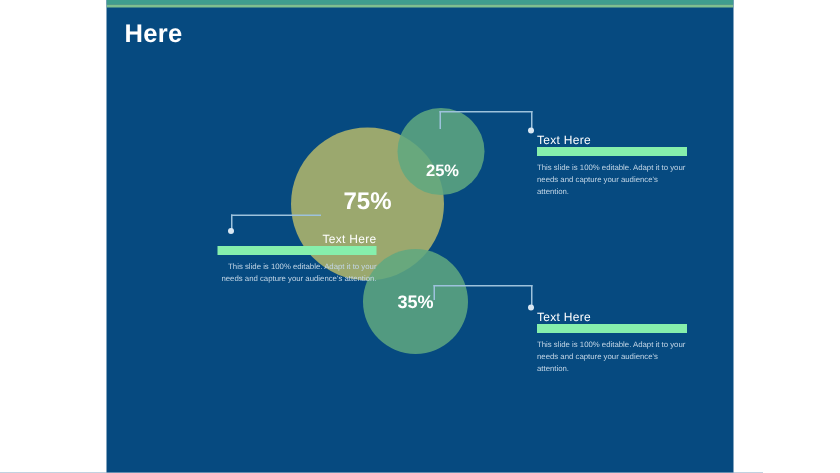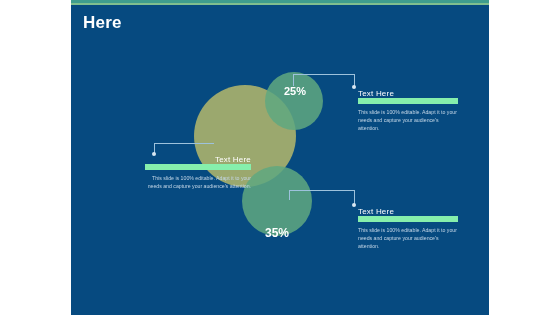--- a/index.html
+++ b/index.html
@@ -94,30 +94,29 @@
     white-space: nowrap;
   }
   .pct-main {
     left: 143px;
     top: 126px;
     width: 62px;
     font-size: 16px;
   }
   .pct-top {
     left: 206px;
-    top: 85px;
+    top: 108px;
     width: 36px;
     font-size: 11px;
   }
   .pct-bottom {
     left: 183px;
     top: 194px;
     width: 46px;
     font-size: 12px;
-    margin-top: 32px;
   }
 
   
   .hline {
     position: absolute;
     height: 1px;
     background: #9dc2dc;
   }
   .vline {
     position: absolute;
@@ -196,20 +195,21 @@
   <div class="accent-inner"></div>
 
   <div id="title">Here</div>
 
   <div class="venn-stage">
 
     <div class="circle c-main"></div>
     <div class="circle c-top"></div>
     <div class="circle c-bottom"></div>
 
+    <div class="pct pct-main">75%</div>
     <div class="pct pct-top">25%</div>
     <div class="pct pct-bottom">35%</div>
 
     <div class="hline conn-l-h"></div>
     <div class="vline conn-l-v"></div>
     <div class="dot conn-l-dot"></div>
 
     <div class="vline conn-t-v1"></div>
     <div class="hline conn-t-h"></div>
     <div class="vline conn-t-v2"></div>

